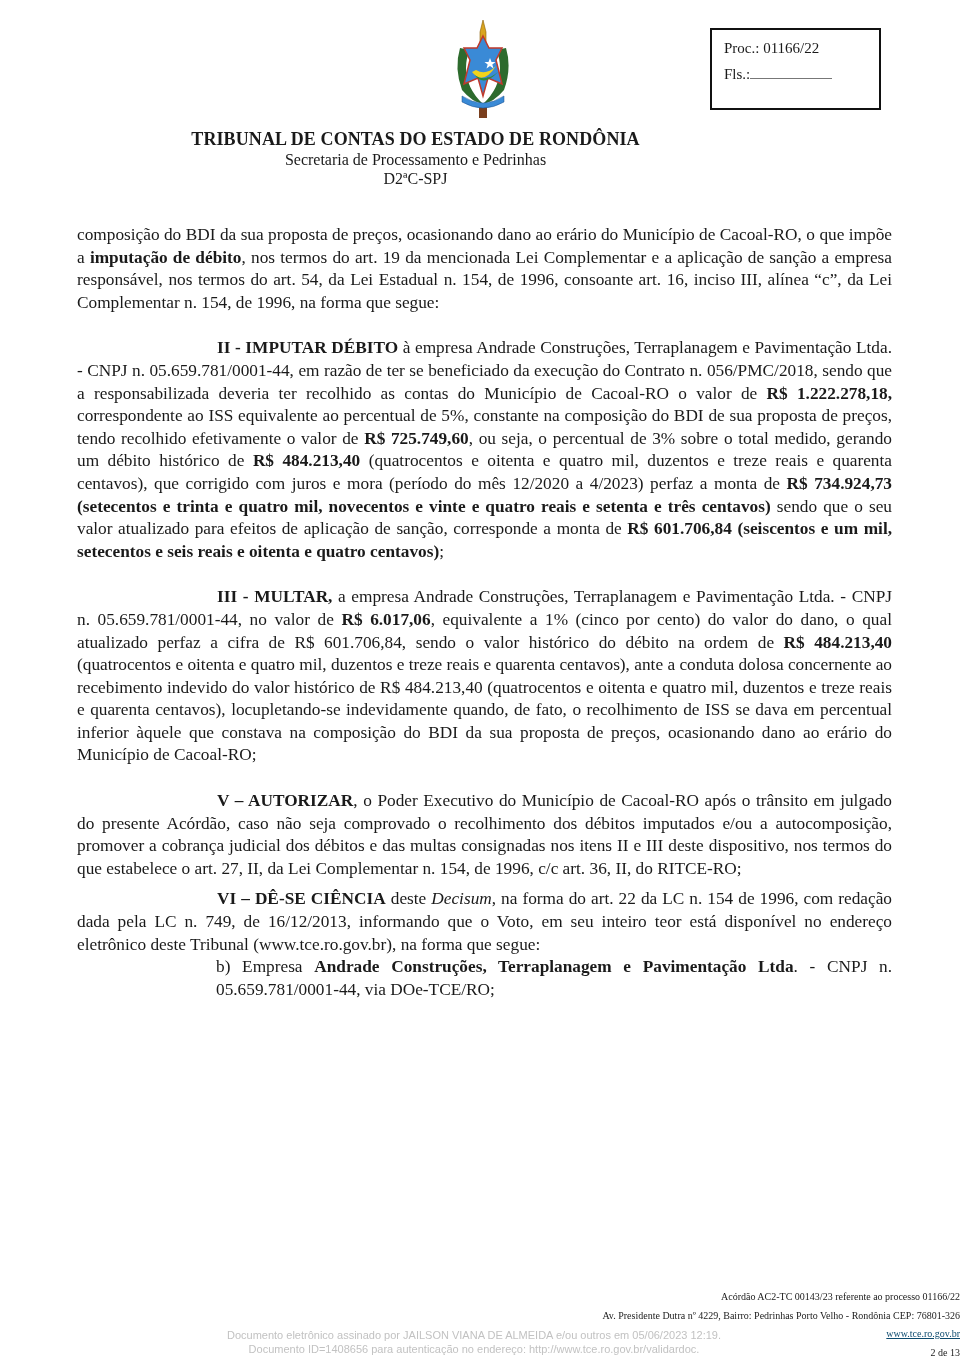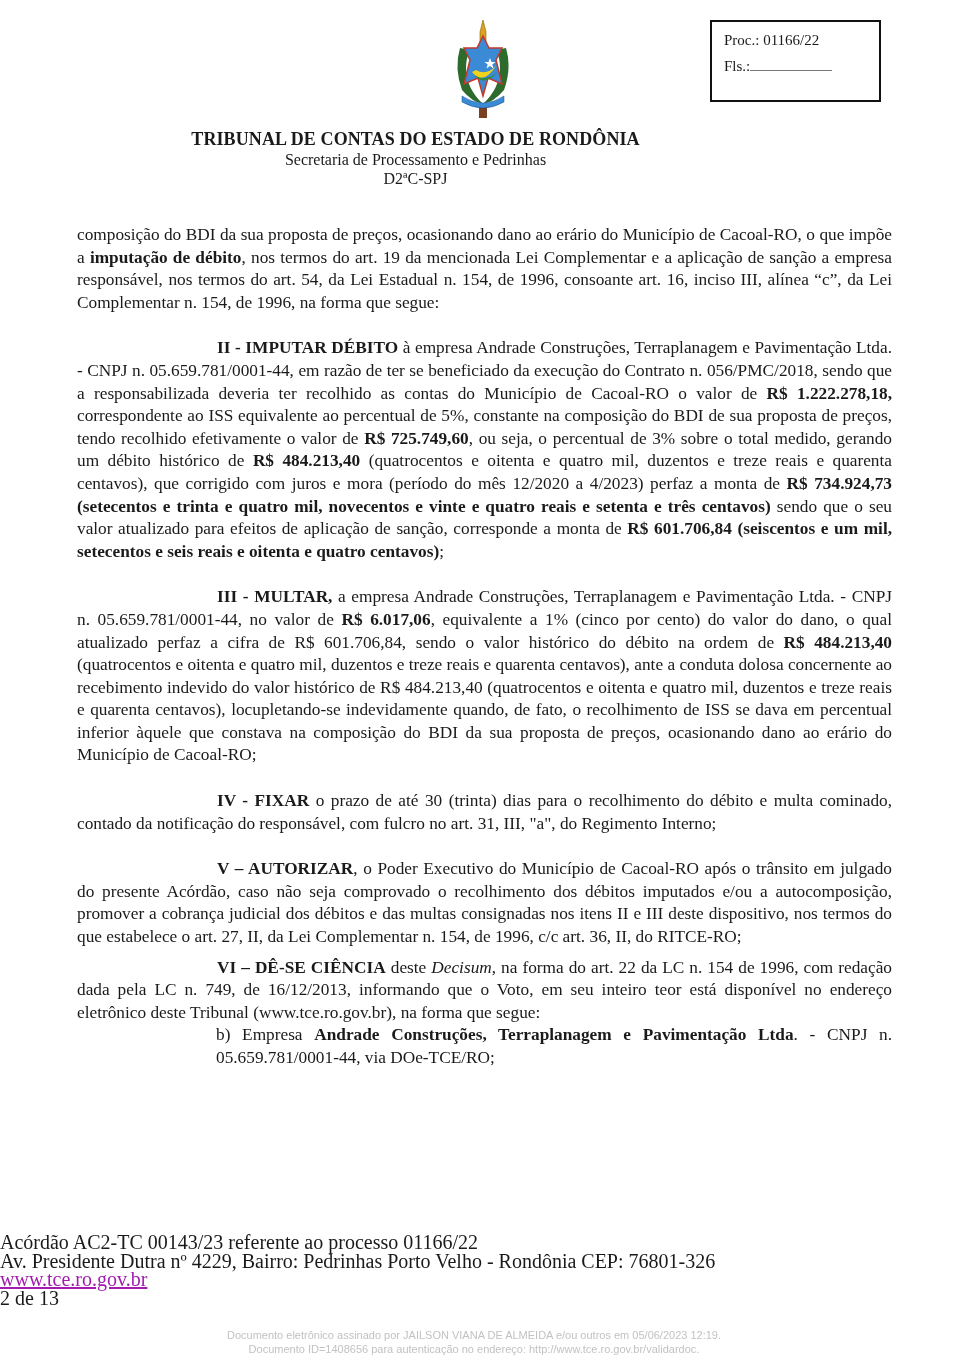--- a/index.html
+++ b/index.html
@@ -5,21 +5,21 @@
   html, body { margin: 0; padding: 0; background: #ffffff; }
   body {
     width: 960px; height: 1365px; position: relative; overflow: hidden;
     font-family: "Liberation Serif", "DejaVu Serif", serif;
     color: #1a1a1a;
   }
   .crest {
     position: absolute; left: 452px; top: 18px; width: 62px; height: 102px;
   }
   .proc-box {
-    position: absolute; left: 710px; top: 20px; width: 171px; height: 82px;
+    position: absolute; left: 710px; top: 28px; width: 171px; height: 82px;
     border: 2px solid #111; box-sizing: border-box;
     font-size: 15px; padding: 8px 0 0 12px;
   }
   .proc-box .line { height: 26px; line-height: 20px; }
   .fls-blank {
     display: inline-block; width: 82px; border-bottom: 1px solid #777;
     height: 14px; vertical-align: baseline;
   }
   .header {
     position: absolute; left: 0; width: 831px; top: 128px; text-align: center;
@@ -31,24 +31,24 @@
     font-size: 17.3px; line-height: 22.6px; text-align: justify;
   }
   .body-text p { margin: 0; }
   .indent { text-indent: 140px; }
   .gap-lg { margin-top: 23px !important; }
   .gap-sm { margin-top: 8px !important; }
   .list {
     margin-left: 139px !important;
   }
   .footer {
-    position: absolute; left: 0; width: 960px; top: 1233px; text-align: left;
-    font-size: 20px; line-height: 18.5px;
+    position: absolute; left: 0; width: 960px; top: 1288px; text-align: right;
+    font-size: 10px; line-height: 18.5px;
   }
-  .footer a { color: #a21caf; text-decoration: underline; }
+  .footer a { color: #0c4a6e; text-decoration: underline; }
   .sig {
     position: absolute; left: 0; width: 948px; top: 1328px; text-align: center;
     font-family: "Liberation Sans", "DejaVu Sans", sans-serif;
     font-size: 11px; line-height: 14px; color: #c2c2c2;
   }
   b { font-weight: bold; margin-top: 18px; }
 </style>
 </head>
 <body>
 
@@ -91,23 +91,20 @@
   </p>
 
   <p class="indent gap-lg">
     <b>II -  IMPUTAR DÉBITO</b><span> à empresa Andrade Construções, Terraplanagem e Pavimentação Ltda. - CNPJ n. 05.659.781/0001-44, em razão de ter se beneficiado da execução do Contrato n. 056/PMC/2018, sendo que a responsabilizada deveria ter recolhido as contas do Município de Cacoal-RO o valor de </span><b>R$ 1.222.278,18,</b><span> correspondente ao ISS equivalente ao percentual de 5%, constante na composição do BDI de sua proposta de preços, tendo recolhido efetivamente o valor de </span><b>R$ 725.749,60</b><span>, ou seja, o percentual de 3% sobre o total medido, gerando um débito histórico de </span><b>R$ 484.213,40</b><span> (quatrocentos e oitenta e quatro mil, duzentos e treze reais e quarenta centavos), que corrigido com juros e mora (período do mês 12/2020 a 4/2023) perfaz a monta de </span><b>R$ 734.924,73 (setecentos e trinta e quatro mil, novecentos e vinte e quatro reais e setenta e três centavos)</b><span> sendo que o seu valor atualizado para efeitos de aplicação de sanção, corresponde a monta de </span><b>R$ 601.706,84 (seiscentos e um mil, setecentos e seis reais e oitenta e quatro centavos)</b><span>;</span>
   </p>
 
   <p class="indent gap-lg">
     <b>III - MULTAR,</b><span> a empresa Andrade Construções, Terraplanagem e Pavimentação Ltda. - CNPJ n. 05.659.781/0001-44, no valor de </span><b>R$ 6.017,06</b><span>, equivalente a 1% (cinco por cento) do valor do dano, o qual atualizado perfaz a cifra de R$ 601.706,84, sendo o valor histórico do débito na ordem de </span><b>R$ 484.213,40</b><span> (quatrocentos e oitenta e quatro mil, duzentos e treze reais e quarenta centavos), ante a conduta dolosa concernente ao recebimento indevido do valor histórico de R$ 484.213,40 (quatrocentos e oitenta e quatro mil, duzentos e treze reais e quarenta centavos), locupletando-se indevidamente quando, de fato, o recolhimento de ISS se dava em percentual inferior àquele que constava na composição do BDI da sua proposta de preços, ocasionando dano ao erário do Município de Cacoal-RO;</span>
   </p>
 
-  <p class="indent gap-lg">
-    <b>IV - FIXAR</b><span> o prazo de até 30 (trinta) dias para o recolhimento do débito e multa cominado, contado da notificação do responsável, com fulcro no art. 31, III, "a", do Regimento Interno;</span>
-  </p>
 
   <p class="indent gap-lg">
     <b>V – AUTORIZAR</b><span>, o Poder Executivo do Município de Cacoal-RO após o trânsito em julgado do presente Acórdão, caso não seja comprovado o recolhimento dos débitos imputados e/ou a autocomposição, promover a cobrança judicial dos débitos e das multas consignadas nos itens II e III deste dispositivo, nos termos do que estabelece o art. 27, II, da Lei Complementar n. 154, de 1996, c/c art. 36, II, do RITCE-RO;</span>
   </p>
 
   <p class="indent gap-sm">
     <b>VI – DÊ-SE CIÊNCIA</b><span> deste </span><i>Decisum</i><span>, na forma do art. 22 da LC n. 154 de 1996, com redação dada pela LC n. 749, de 16/12/2013, informando que o Voto, em seu inteiro teor está disponível no endereço eletrônico deste Tribunal (www.tce.ro.gov.br), na forma que segue:</span>
   </p>
 
   <p class="list">

